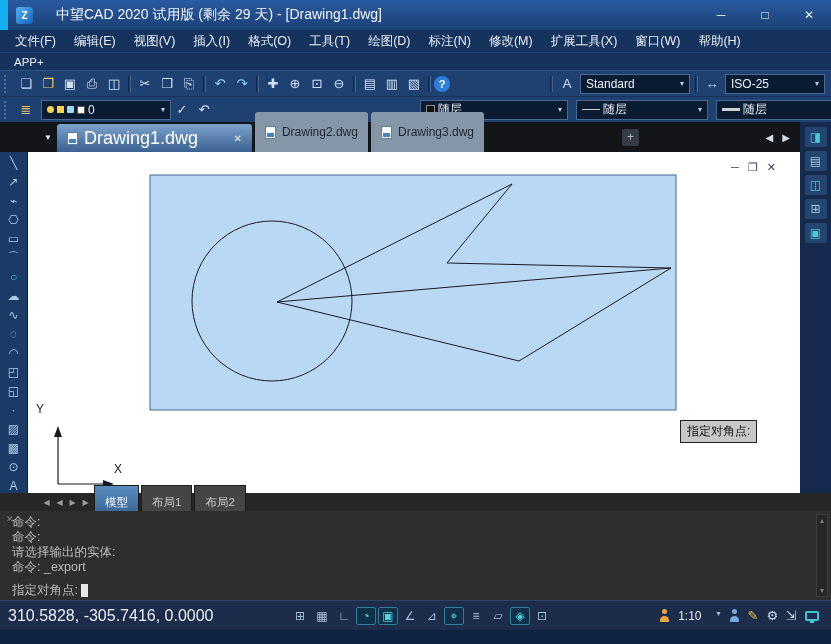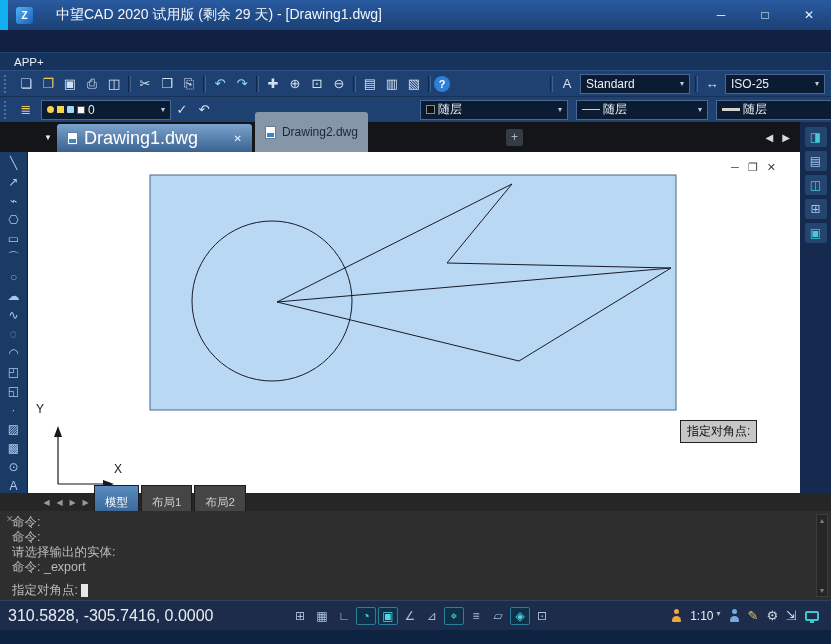--- a/index.html
+++ b/index.html
@@ -107,21 +107,21 @@
 .statusbar{position:absolute;top:600px;width:831px;height:30px;background:#1d2c4a;border-top:1px solid #2e4066;display:flex;align-items:center;padding:0 8px}
 .coords{font-size:16px;color:#e8edf4;width:282px;white-space:nowrap}
 .st-center{display:flex;align-items:center;gap:2px}
 .st-icon{width:20px;height:18px;display:flex;align-items:center;justify-content:center;font-size:12px;color:#a6c0dd;flex:none}
 .st-icon.active{color:#4fd4e0;background:#0e3049;border:1px solid #2d7e9b;border-radius:2px}
 .st-right{margin-left:auto;display:flex;align-items:center;gap:8px;margin-right:4px}
 .person{position:relative;width:11px;height:13px;display:inline-block}
 .person::before{content:"";position:absolute;left:3px;top:0;width:5px;height:5px;border-radius:50%;background:currentColor}
 .person::after{content:"";position:absolute;left:1px;bottom:0;width:9px;height:6px;border-radius:5px 5px 1px 1px;background:currentColor}
 .orange{color:#f0a63c}.blue{color:#74abe0}
-.scale{display:flex;align-items:flex-start;gap:3px;color:#e9eef5;font-size:12px}
+.scale{display:flex;align-items:flex-start;gap:15px;color:#e9eef5;font-size:12px}
 .caret2{font-size:8px;color:#a9bedb}
 .st-tool{font-size:13px;color:#ccd9e8}
 .st-tool.gold{color:#e6c24a}
 .monitor{width:14px;height:10px;border:2px solid #3fc6cf;border-radius:2px;position:relative;display:inline-block}
 .monitor::after{content:"";position:absolute;left:3px;bottom:-4px;width:4px;height:3px;background:#3fc6cf}
 
 .bottomstrip{position:absolute;top:630px;width:831px;height:14px;background:#0e2342}
 </style>
 </head>
 <body>
@@ -132,20 +132,35 @@
     <span class="title-accent"></span>
     <span class="app-logo">Z</span>
     <span class="title-text">中望CAD 2020 试用版 (剩余 29 天) - [Drawing1.dwg]</span>
     <div class="win-btns">
       <span class="win-btn">─</span>
       <span class="win-btn">□</span>
       <span class="win-btn">✕</span>
     </div>
   </div>
 
+  <div class="menubar">
+
+  <span class="menu-item">文件(F)</span>
+      <span class="menu-item">编辑(E)</span>
+      <span class="menu-item">视图(V)</span>
+      <span class="menu-item">插入(I)</span>
+      <span class="menu-item">格式(O)</span>
+      <span class="menu-item">工具(T)</span>
+      <span class="menu-item">绘图(D)</span>
+      <span class="menu-item">标注(N)</span>
+      <span class="menu-item">修改(M)</span>
+      <span class="menu-item">扩展工具(X)</span>
+      <span class="menu-item">窗口(W)</span>
+      <span class="menu-item">帮助(H)</span>
+    </div>
   <div class="approw">
     <span class="menu-item">APP+</span>
   </div>
 
   <div class="toolbar1">
     <span class="grip"></span>
     <div class="tb-items">
 
     <span class="tb-icon">❏</span>
         <span class="tb-icon c-yellow">❐</span>
@@ -222,20 +237,25 @@
     <div class="tabs">
 
     <div class="doc-tab active">
           <span class="dwg-icon"></span>
           <span class="tab-label">Drawing1.dwg</span>
           <span class="tab-close">✕</span>
         </div>
         <div class="doc-tab">
           <span class="dwg-icon"></span>
           <span class="tab-label">Drawing2.dwg</span>
+
+        </div>
+        <div class="doc-tab">
+          <span class="dwg-icon"></span>
+          <span class="tab-label">Drawing3.dwg</span>
 
         </div>
       </div>
     <span class="new-tab">+</span>
     <div class="tab-nav">
       <span>◀</span>
       <span>▶</span>
     </div>
   </div>
 

